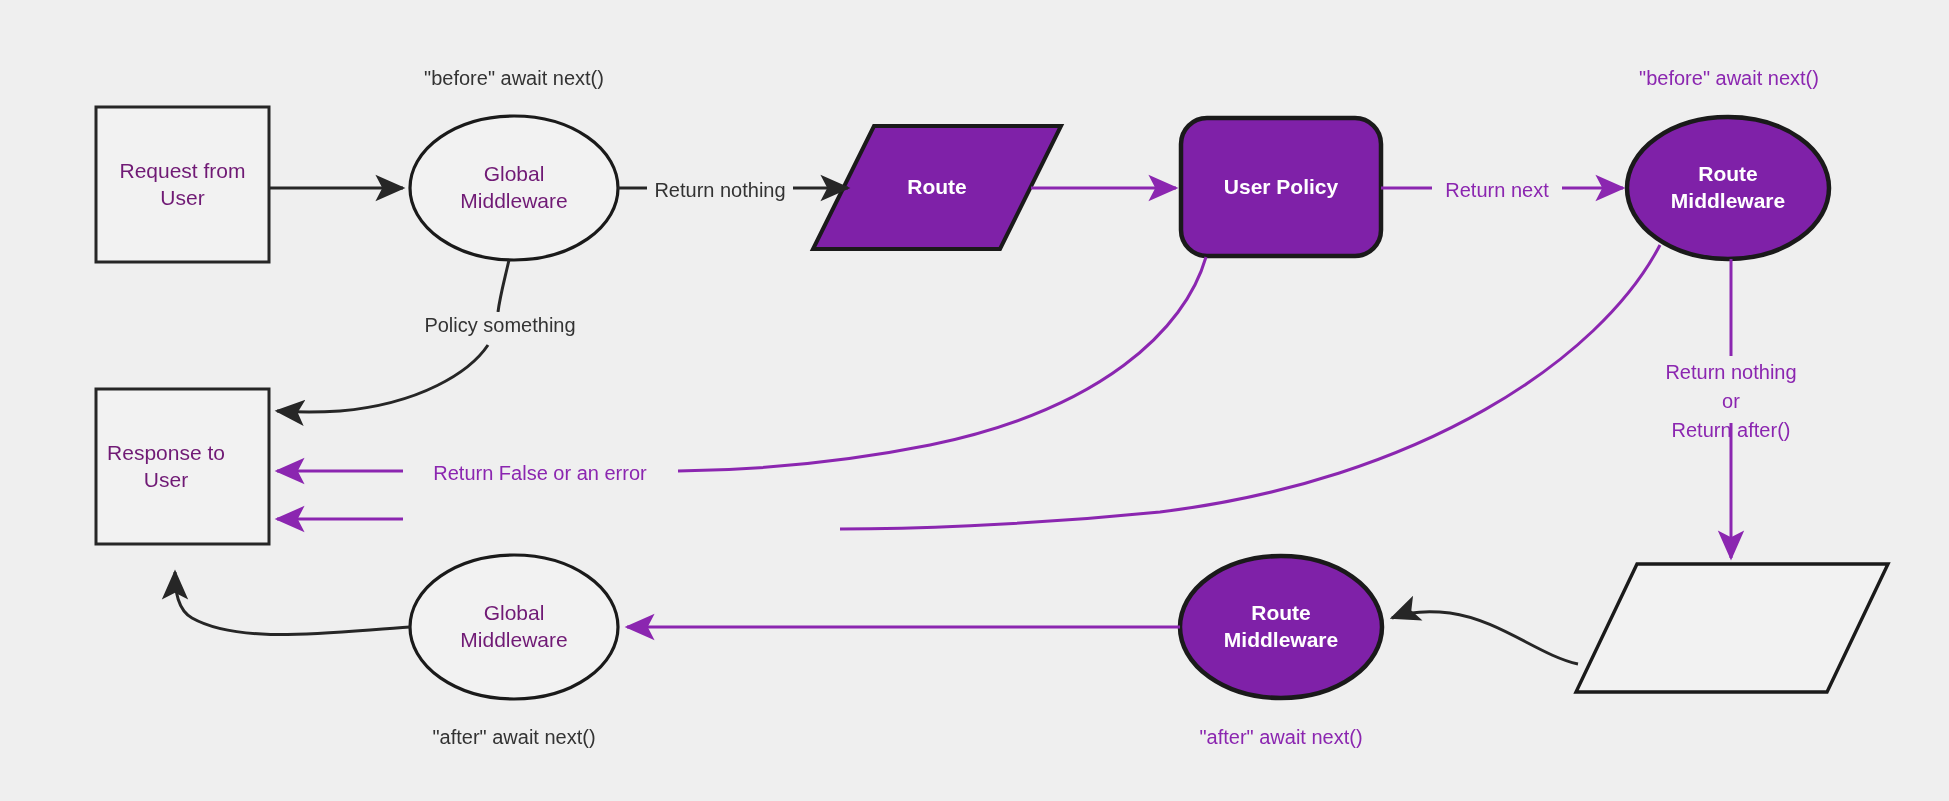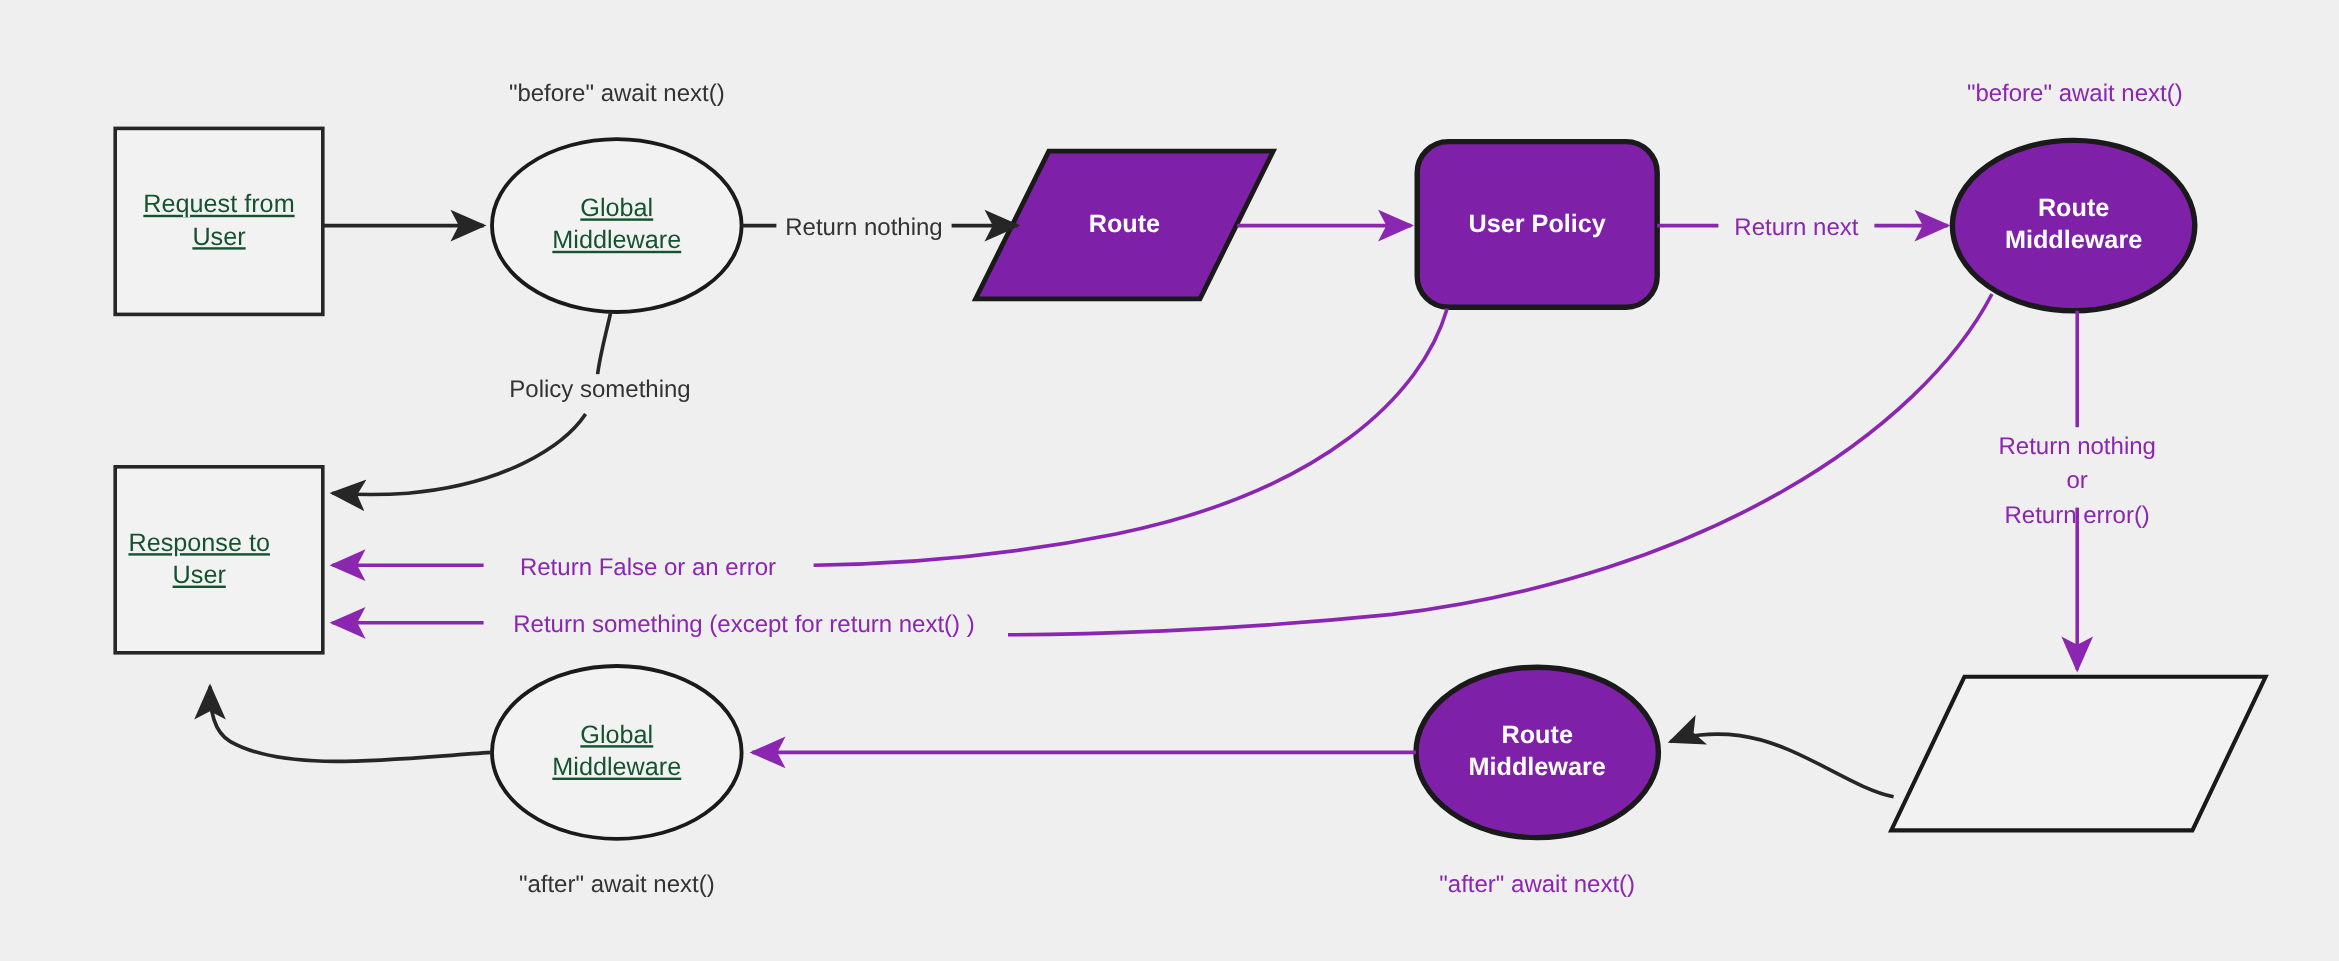--- a/index.html
+++ b/index.html
@@ -27,21 +27,21 @@
   .nodetext {
     position: absolute;
     display: flex;
     flex-direction: column;
     align-items: center;
     justify-content: center;
     text-align: center;
     pointer-events: none;
     line-height: 1.28;
   }
-  .nodetext.dark { color: #14532d; font-size: 21px; font-weight: 400; text-decoration: underline; }
+  .nodetext.dark { color: #701a75; font-size: 21px; font-weight: 400; }
   .nodetext.white { color: #ffffff; font-size: 21px; font-weight: bold; }
   .edgelabel {
     position: absolute;
     text-align: center;
     white-space: nowrap;
     font-size: 20px;
     line-height: 1.3;
   }
   .edgelabel.dark { color: #333333; }
   .edgelabel.purple { color: #8b26b0; }
@@ -178,23 +178,20 @@
   </div>
 
   <div class="edgelabel dark" style="left:405px; top:312px; width:190px;">
     <span class="bgpad">Policy something</span>
   </div>
 
   <div class="edgelabel purple" style="left:400px; top:460px; width:280px;">
     <span class="bgpad">Return False or an error</span>
   </div>
 
-  <div class="edgelabel purple" style="left:400px; top:508px; width:440px;">
-    <span class="bgpad">Return something (except for return next() )</span>
-  </div>
 
   <div class="edgelabel purple" style="left:1631px; top:358px; width:200px; line-height:1.45;">
     <span class="stack">Return nothing</span>
     <span class="stack">or</span>
-    <span class="stack">Return error()</span>
+    <span class="stack">Return after()</span>
   </div>
 
 </div>
 
 </body></html>

